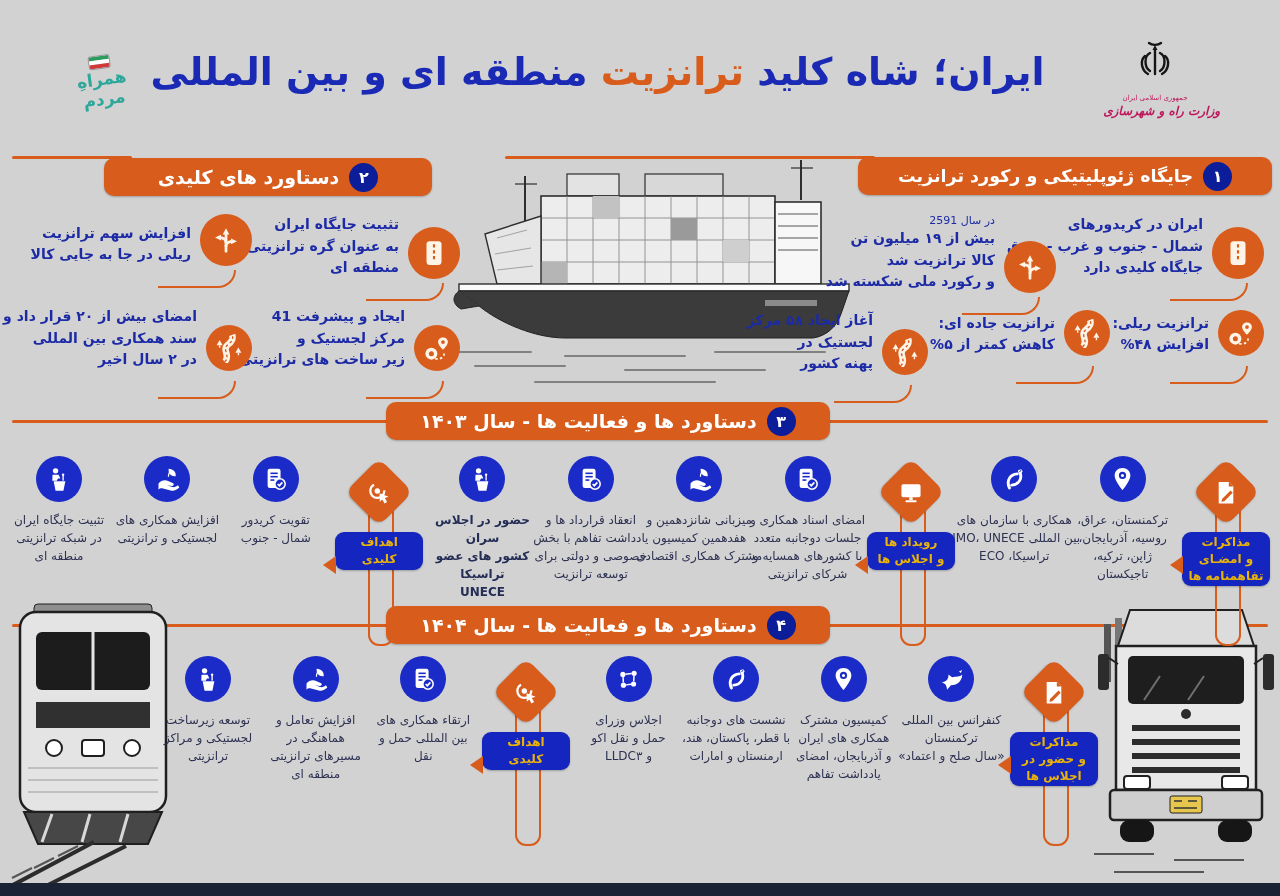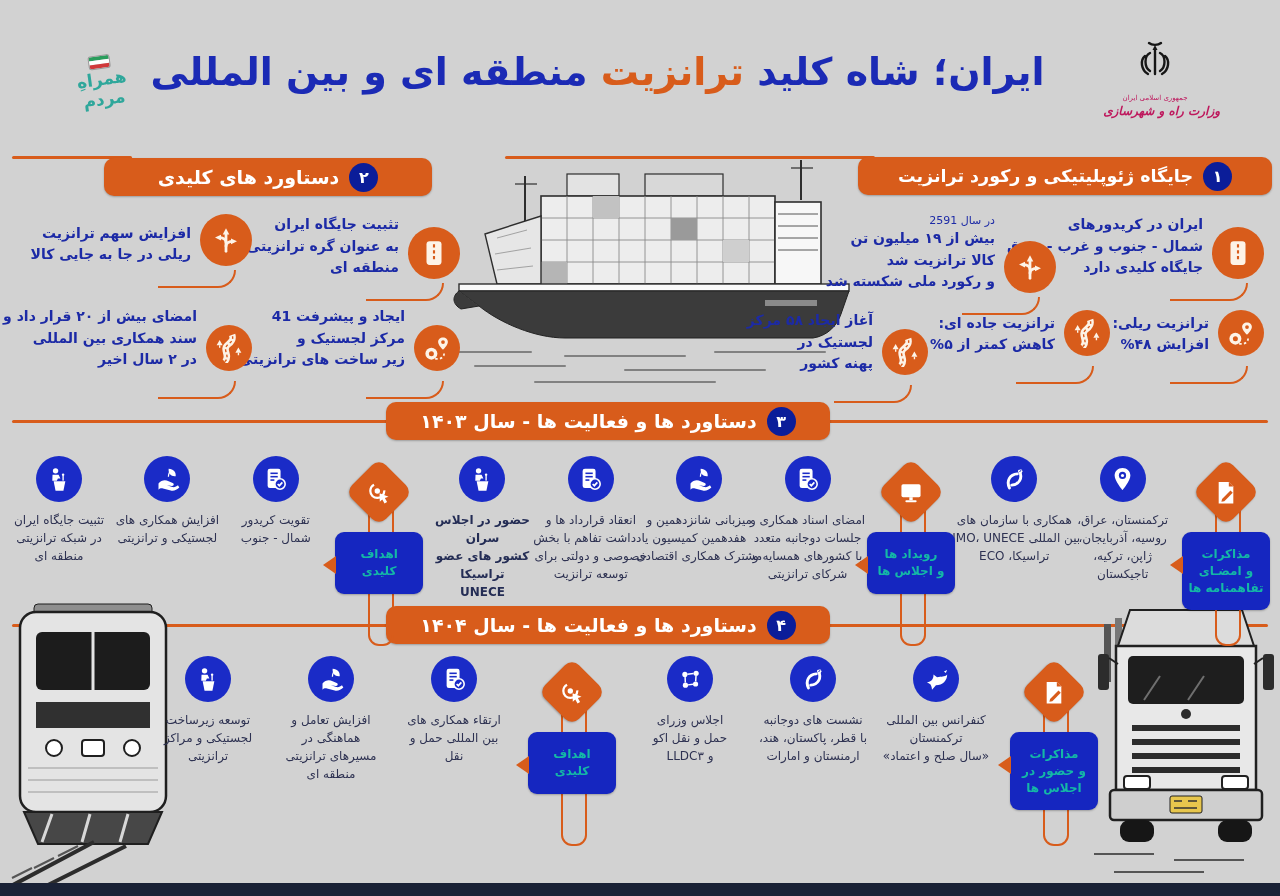--- a/index.html
+++ b/index.html
@@ -44,22 +44,22 @@
            place-items:center;flex:none;}
   .ctext{font-size:12px;line-height:1.5;color:#2e3252;text-align:center;white-space:pre-line;
          width:132px;margin:0 -13px;}
   .ctext.em{font-weight:bold;color:#242d55;}
   .bunit{position:relative;width:96px;display:flex;flex-direction:column;align-items:center;}
   .bline{position:absolute;top:36px;left:37px;width:22px;height:150px;border:2px solid #d85c1b;
          border-radius:11px;z-index:0;}
   .diamond{width:48px;height:48px;border-radius:10px;background:#d85c1b;transform:rotate(45deg);
            display:grid;place-items:center;margin-top:12px;z-index:1;box-shadow:0 1px 2px rgba(0,0,0,.25);}
   .diamond svg{transform:rotate(-45deg);}
-  .blabel{z-index:1;background:#1526c0;color:#14b8a6;font-weight:bold;font-size:12px;line-height:1.4;
-          text-align:center;border-radius:9px;padding:14px 5px;margin-top:16px;white-space:pre-line;
+  .blabel{z-index:1;background:#1526c0;color:#eab308;font-weight:bold;font-size:12px;line-height:1.4;
+          text-align:center;border-radius:9px;padding:2px 5px;margin-top:16px;white-space:pre-line;
           width:88px;box-sizing:border-box;box-shadow:0 1px 2px rgba(0,0,0,.25);}
   .btri{position:absolute;top:100px;left:-8px;width:0;height:0;border-top:9px solid transparent;
         border-bottom:9px solid transparent;border-right:13px solid #d85c1b;z-index:1;}
   
   .illus{position:absolute;z-index:1;}
   .footer{position:absolute;left:0;right:0;bottom:0;height:13px;background:#1a2236;z-index:4;}
   .ic{width:30px;height:30px;}
   .ic26{width:27px;height:27px;}
   .ic28{width:27px;height:27px;}
 </style>
@@ -449,20 +449,31 @@
     </div>
     <div class="cunit">
       <div class="icircle">
         <svg class="ic26">
             <use href="#sym-dove-icon"></use>
           </svg>
         </div>
       <div class="ctext">کنفرانس بین المللی
 ترکمنستان
 «سال صلح و اعتماد»</div>
+    </div>
+    <div class="cunit">
+      <div class="icircle">
+        <svg class="ic26">
+            <use href="#sym-map-pin-icon"></use>
+          </svg>
+        </div>
+      <div class="ctext">کمیسیون مشترک
+همکاری های ایران
+و آذربایجان، امضای
+یادداشت تفاهم</div>
     </div>
     <div class="cunit">
       <div class="icircle">
         <svg class="ic26">
             <use href="#sym-intl-org-icon"></use>
           </svg>
         </div>
       <div class="ctext">نشست های دوجانبه
 با قطر، پاکستان، هند،
 ارمنستان و امارات</div>

